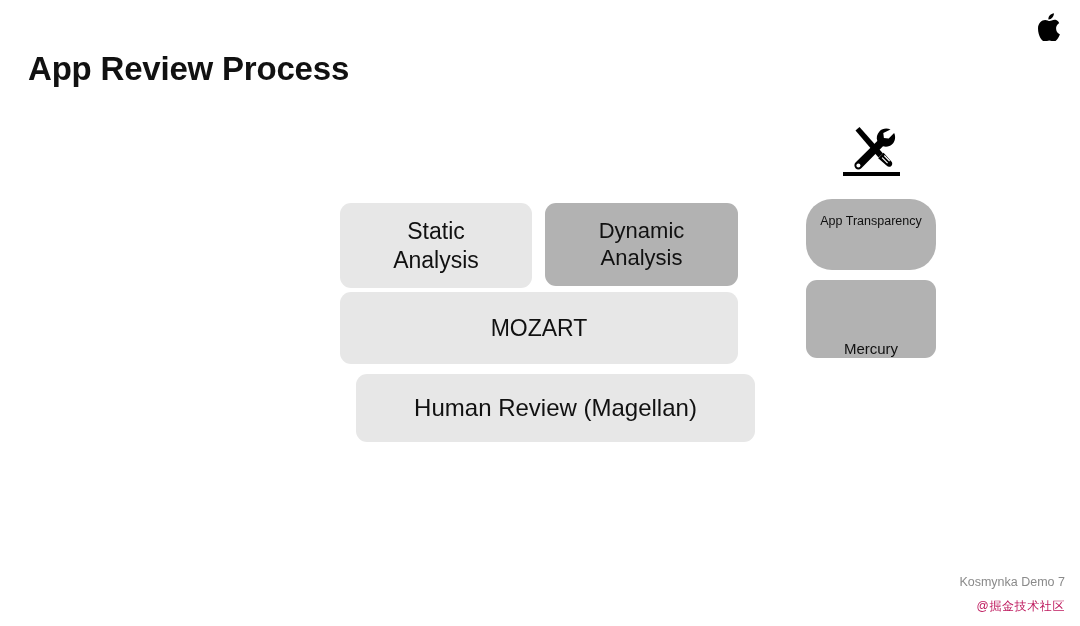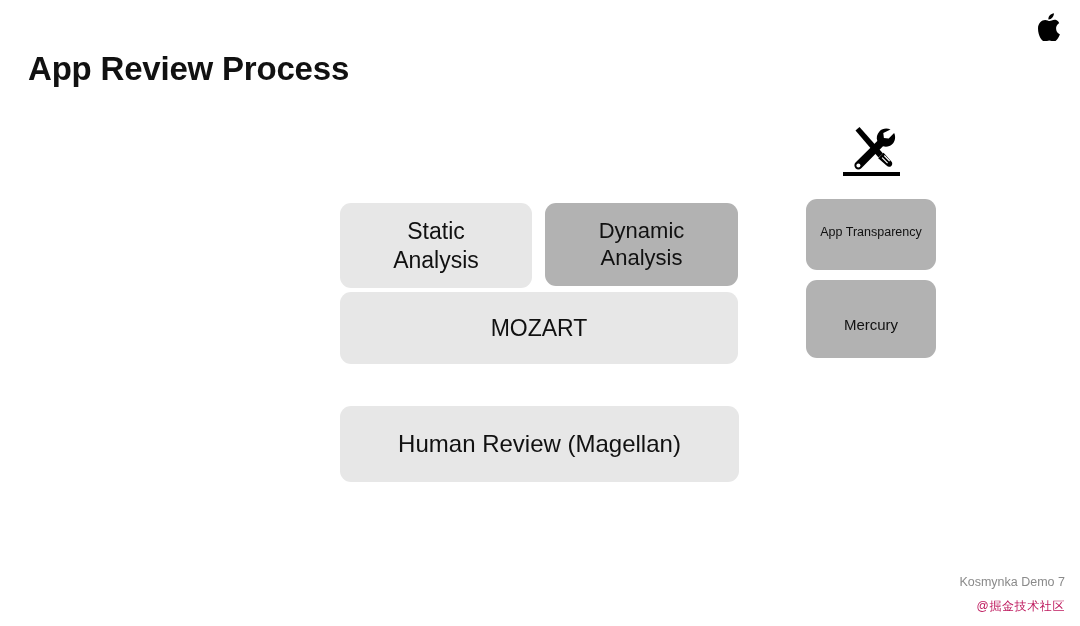--- a/index.html
+++ b/index.html
@@ -74,33 +74,34 @@
     color: #111111;
     line-height: 1.22;
   }
   .box-light { background: #e7e7e7; }
   .box-dark  { background: #b2b2b2; }
 
   
   #box-static   { left: 340px; top: 203px; width: 192px; height: 85px; font-size: 23px; align-items: center; }
   #box-dynamic  { left: 545px; top: 203px; width: 193px; height: 83px; font-size: 22px; }
   #box-mozart   { left: 340px; top: 292px; width: 398px; height: 72px; font-size: 23px; align-items: center; }
-  #box-human    { left: 340px; top: 374px; width: 399px; height: 76px; font-size: 24px; margin-top: 32px; }
+  #box-human    { left: 356px; top: 374px; width: 399px; height: 68px; font-size: 24px; }
 
   
   #box-transparency {
     left: 806px; top: 199px; width: 130px; height: 71px;
     font-size: 12.5px;
     align-items: flex-start;
-    padding-top: 26px;
+    padding-top: 15px;
+    border-radius: 26px;
   }
   #box-mercury {
     left: 806px; top: 280px; width: 130px; height: 78px;
     font-size: 15px;
-    align-items: center;
+    align-items: flex-end;
     padding-top: 13px;
   }
 
   
   .footer-label {
     position: absolute;
     right: 15px;
     top: 575px;
     font-size: 12.5px;
     color: #8a8a8a;

